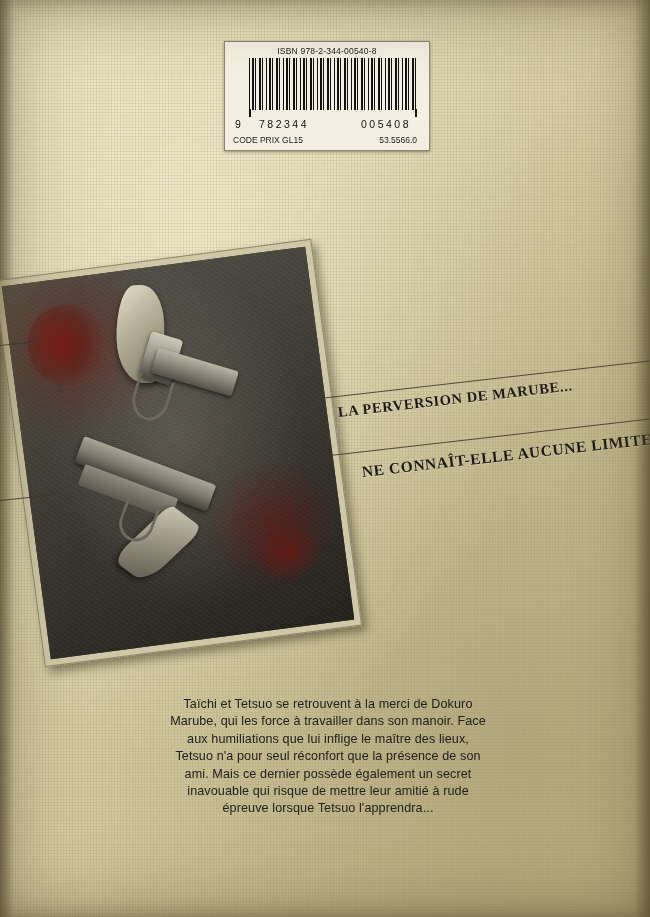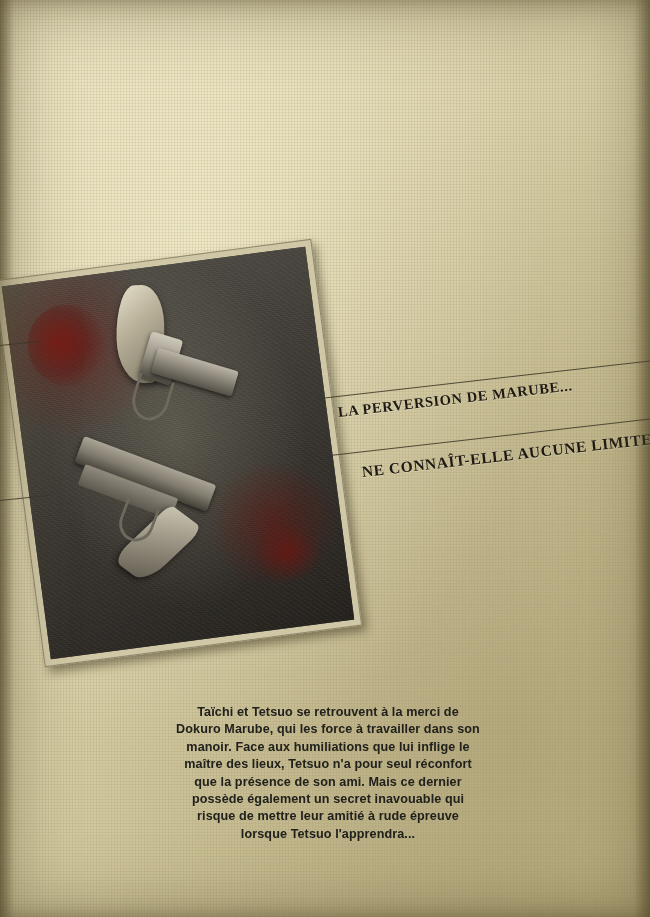--- a/index.html
+++ b/index.html
@@ -326,30 +326,46 @@
     left: 160px;
     top: 688px;
     width: 336px;
     text-align: center;
     color: #20201c;
     font-family: "Liberation Sans", sans-serif;
     font-size: 12.6px;
     line-height: 17.4px;
     letter-spacing: 0.1px;
   }
-  .synopsis p { margin: 16px; font-weight: bold; }
+  .synopsis p { margin: 8px; }
 </style>
 </head>
 <body>
 
 <div class="page">
 
   <div class="edge-left"></div>
   <div class="edge-right"></div>
 
+  <div class="barcode-box">
+    <div class="isbn-line">ISBN 978-2-344-00540-8</div>
+    <div class="bars">
+      <div class="tail-l"></div>
+      <div class="tail-r" style="right:0;"></div>
+    </div>
+    <div class="digits">
+      <span class="d-left">9</span>
+      <span class="d-mid">782344</span>
+      <span class="d-right">005408</span>
+    </div>
+    <div class="price-row">
+      <span>CODE PRIX GL15</span>
+      <span>53.5566.0</span>
+    </div>
+  </div>
 
   <div class="photo-wrap">
     <div class="photo-frame">
       <div class="photo-img">
         <div class="grain"></div>
         <div class="blood-a"></div>
         <div class="blood-b"></div>
         <div class="revolver">
           <div class="rev-grip"></div>
           <div class="rev-cyl"></div>

